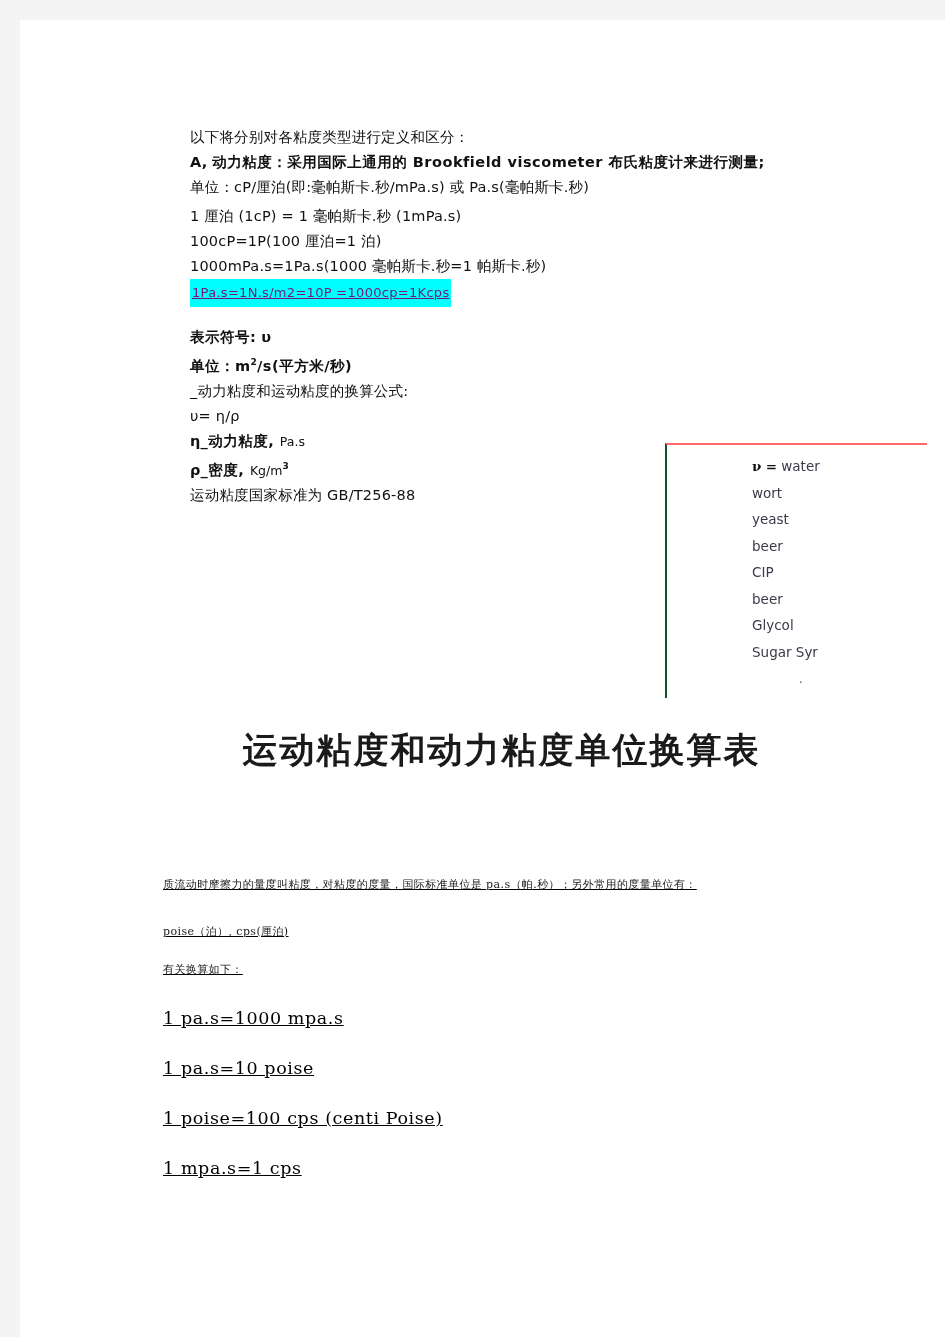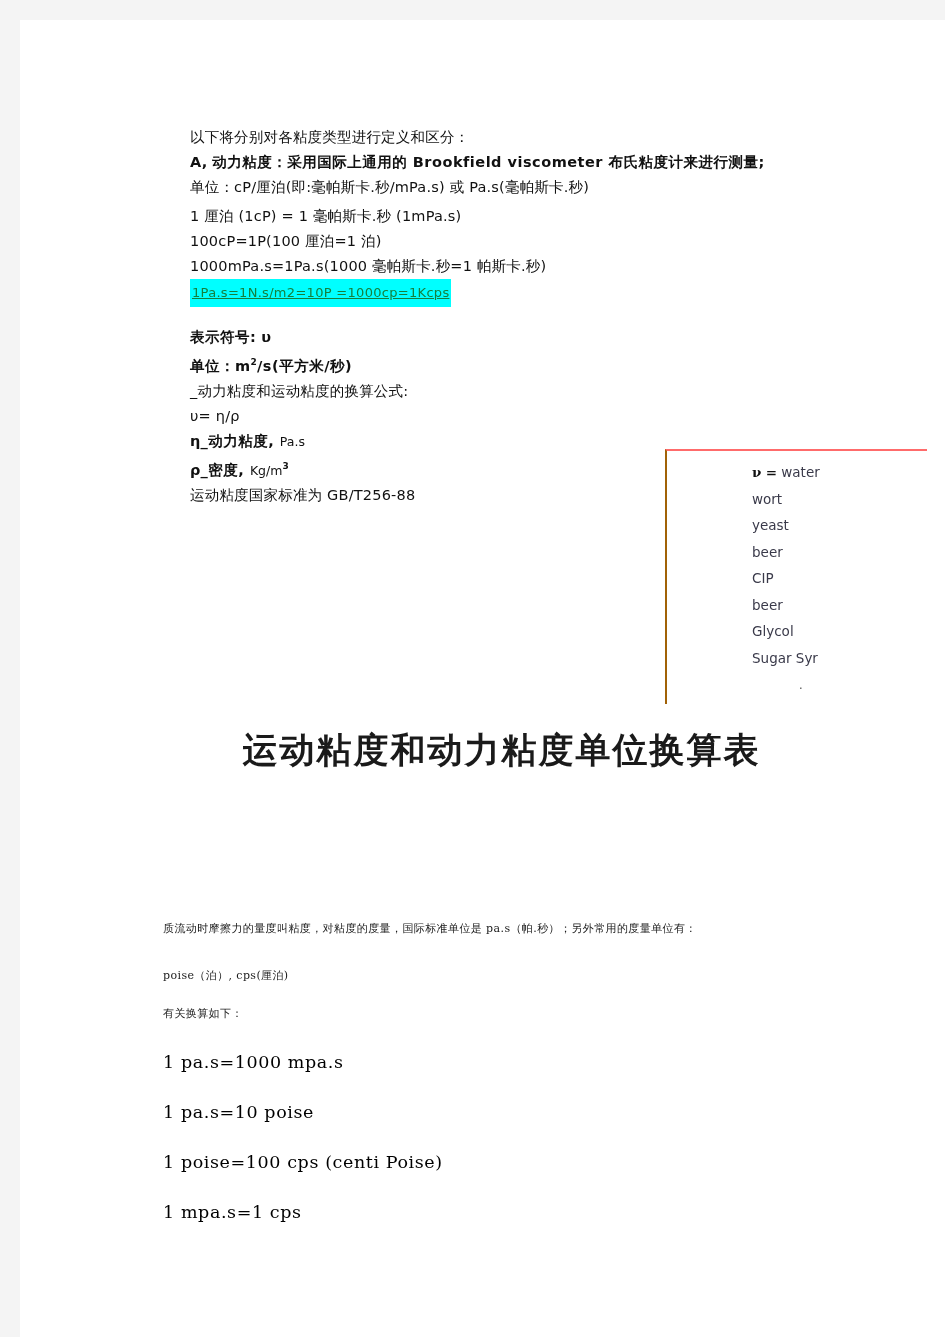--- a/index.html
+++ b/index.html
@@ -47,21 +47,21 @@
     letter-spacing: 0;
   }
   .scan-line .bold {
     font-weight: 700;
   }
   .gap-s { height: 4px; }
   .gap-m { height: 18px; }
 
   .hl {
     background: #00ffff;
-    color: #15803d;
+    color: #701a75;
     text-decoration: underline;
     font-family: "DejaVu Sans", sans-serif;
     font-size: 13px;
     font-weight: 500;
     padding: 1px 2px 2px 2px;
     display: inline-block;
     letter-spacing: 0.3px;
   }
 
   .sup {
@@ -70,24 +70,23 @@
     font-weight: 700;
   }
 
   
   .red-box {
     position: absolute;
     left: 645px;
     top: 423px;
     width: 262px;
     height: 255px;
-    border-left: 2px solid #a16207;
+    border-left: 2px solid #14532d;
     border-top: 2px solid #ff6b6b;
     box-sizing: border-box;
-    margin-top: 6px;
   }
   .red-box-inner {
     padding-top: 8px;
     padding-left: 85px;
   }
   .rb-row {
     font-family: "DejaVu Sans", sans-serif;
     font-size: 13.5px;
     color: #3a3a4a;
     line-height: 26.5px;
@@ -120,22 +119,23 @@
     letter-spacing: 2px;
     color: #1a1a1a;
     padding-left: 18px;
     box-sizing: border-box;
   }
 
   
   .lower {
     position: absolute;
     left: 143px;
-    top: 900px;
+    top: 856px;
     width: 720px;
+    text-decoration: underline;
   }
   .small-cn {
     font-family: "DejaVu Serif", serif;
     font-size: 11px;
     color: #1a1a1a;
     line-height: 18px;
     letter-spacing: 0.4px;
     white-space: nowrap;
   }
   .row-gap-1 { height: 29px; }

